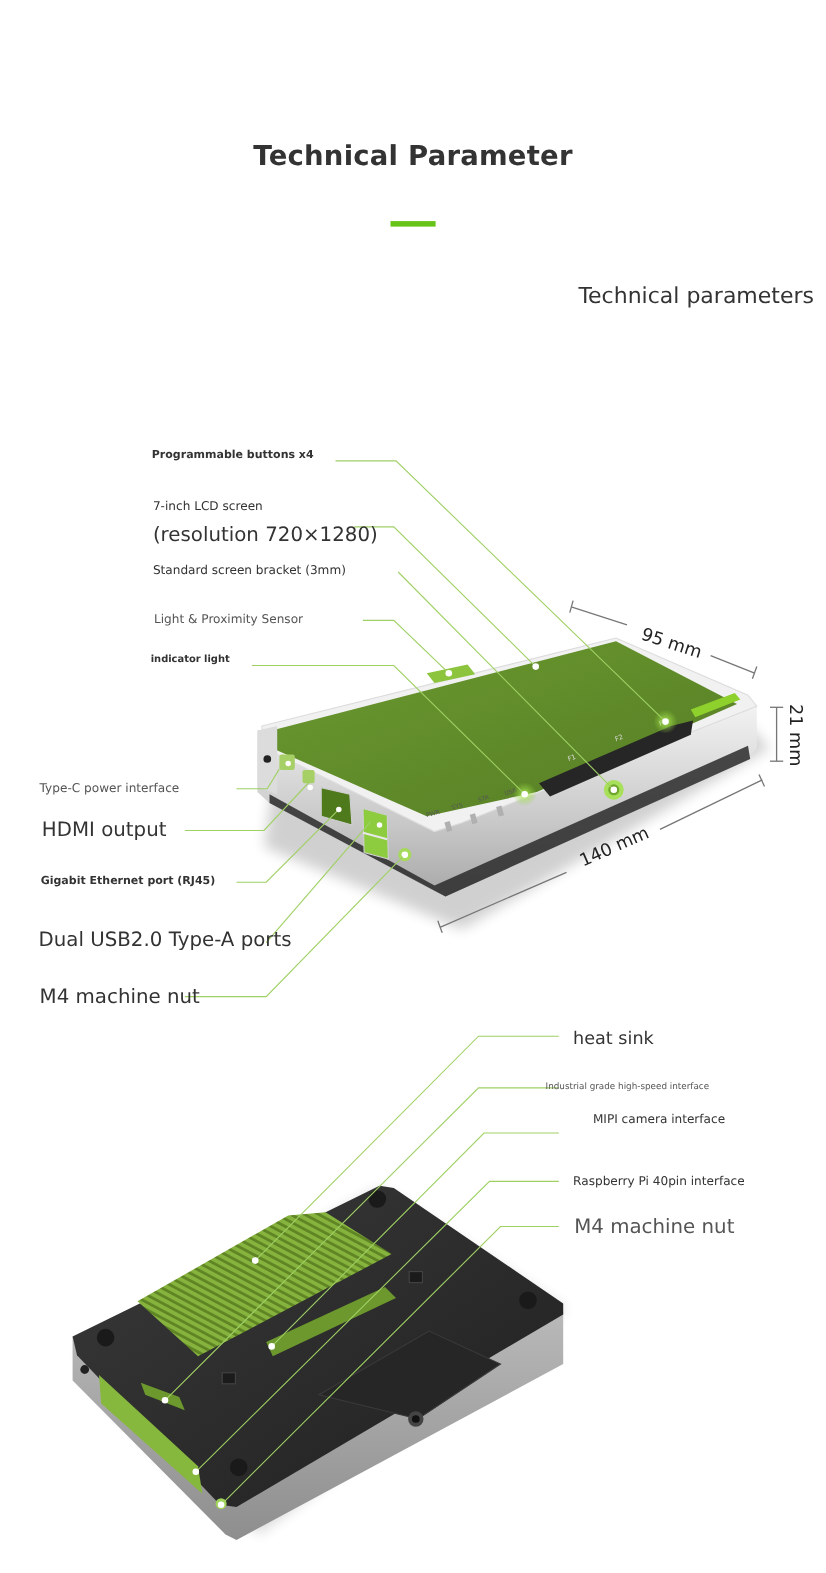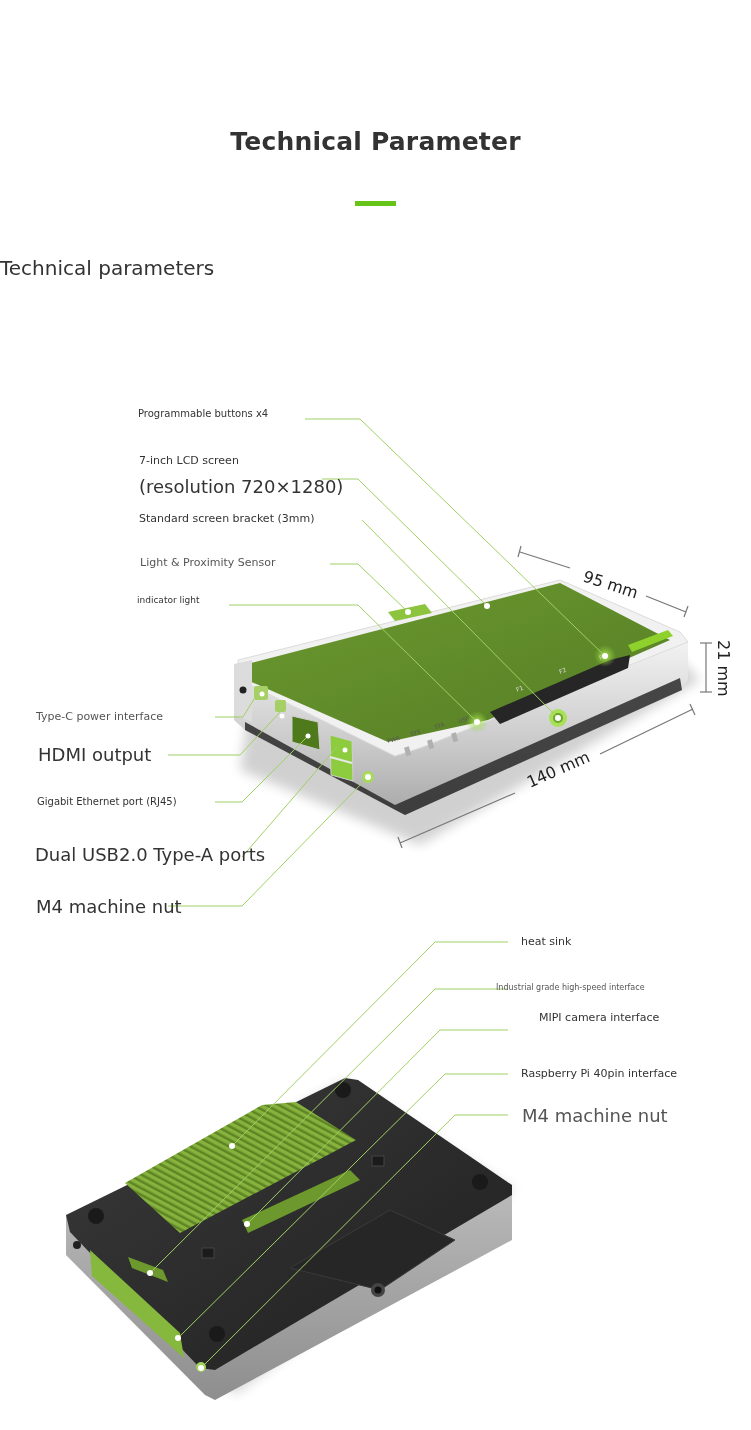--- a/index.html
+++ b/index.html
@@ -1,28 +1,28 @@
 <!DOCTYPE html>
 <html><head>
   <meta charset="utf-8">
   <style>
     html, body { margin: 0; padding: 0; background: #ffffff; }
     body { width: 751px; height: 1430px; position: relative; overflow: hidden;
            font-family: "DejaVu Sans", "Liberation Sans", sans-serif; color: #333; }
     .page-title { position: absolute; left: 0; width: 751px; top: 127px; text-align: center;
                   font-size: 25px; font-weight: bold; color: #333333; letter-spacing: 0.2px; }
     .title-rule { position: absolute; left: 355px; top: 201px; width: 41px; height: 5px; background: #66c418; }
-    .page-subtitle { position: absolute; left: 0; width: 740px; top: 256px; text-align: left;
+    .page-subtitle { position: absolute; left: 0; width: 740px; top: 256px; text-align: right;
                      font-size: 20px; color: #333333; }
     svg.art { position: absolute; left: 0; top: 0; }
     .label { position: absolute; white-space: nowrap; color: #333; line-height: 1; }
-    .fs-xs { font-size: 10px; }
+    .fs-xs { font-size: 10px; font-weight: bold; }
     .fs-s  { font-size: 11px; }
     .fs-l  { font-size: 18px; }
-    .fs-xl { font-size: 11px; }
+    .fs-xl { font-size: 16px; }
   </style>
 </head>
 <body>
 
 <div class="page-title">Technical Parameter</div>
 <div class="title-rule"></div>
 <div class="page-subtitle">Technical parameters</div>
 
 <svg class="art" width="751" height="1430" viewBox="0 0 751 1430">
   <defs>

